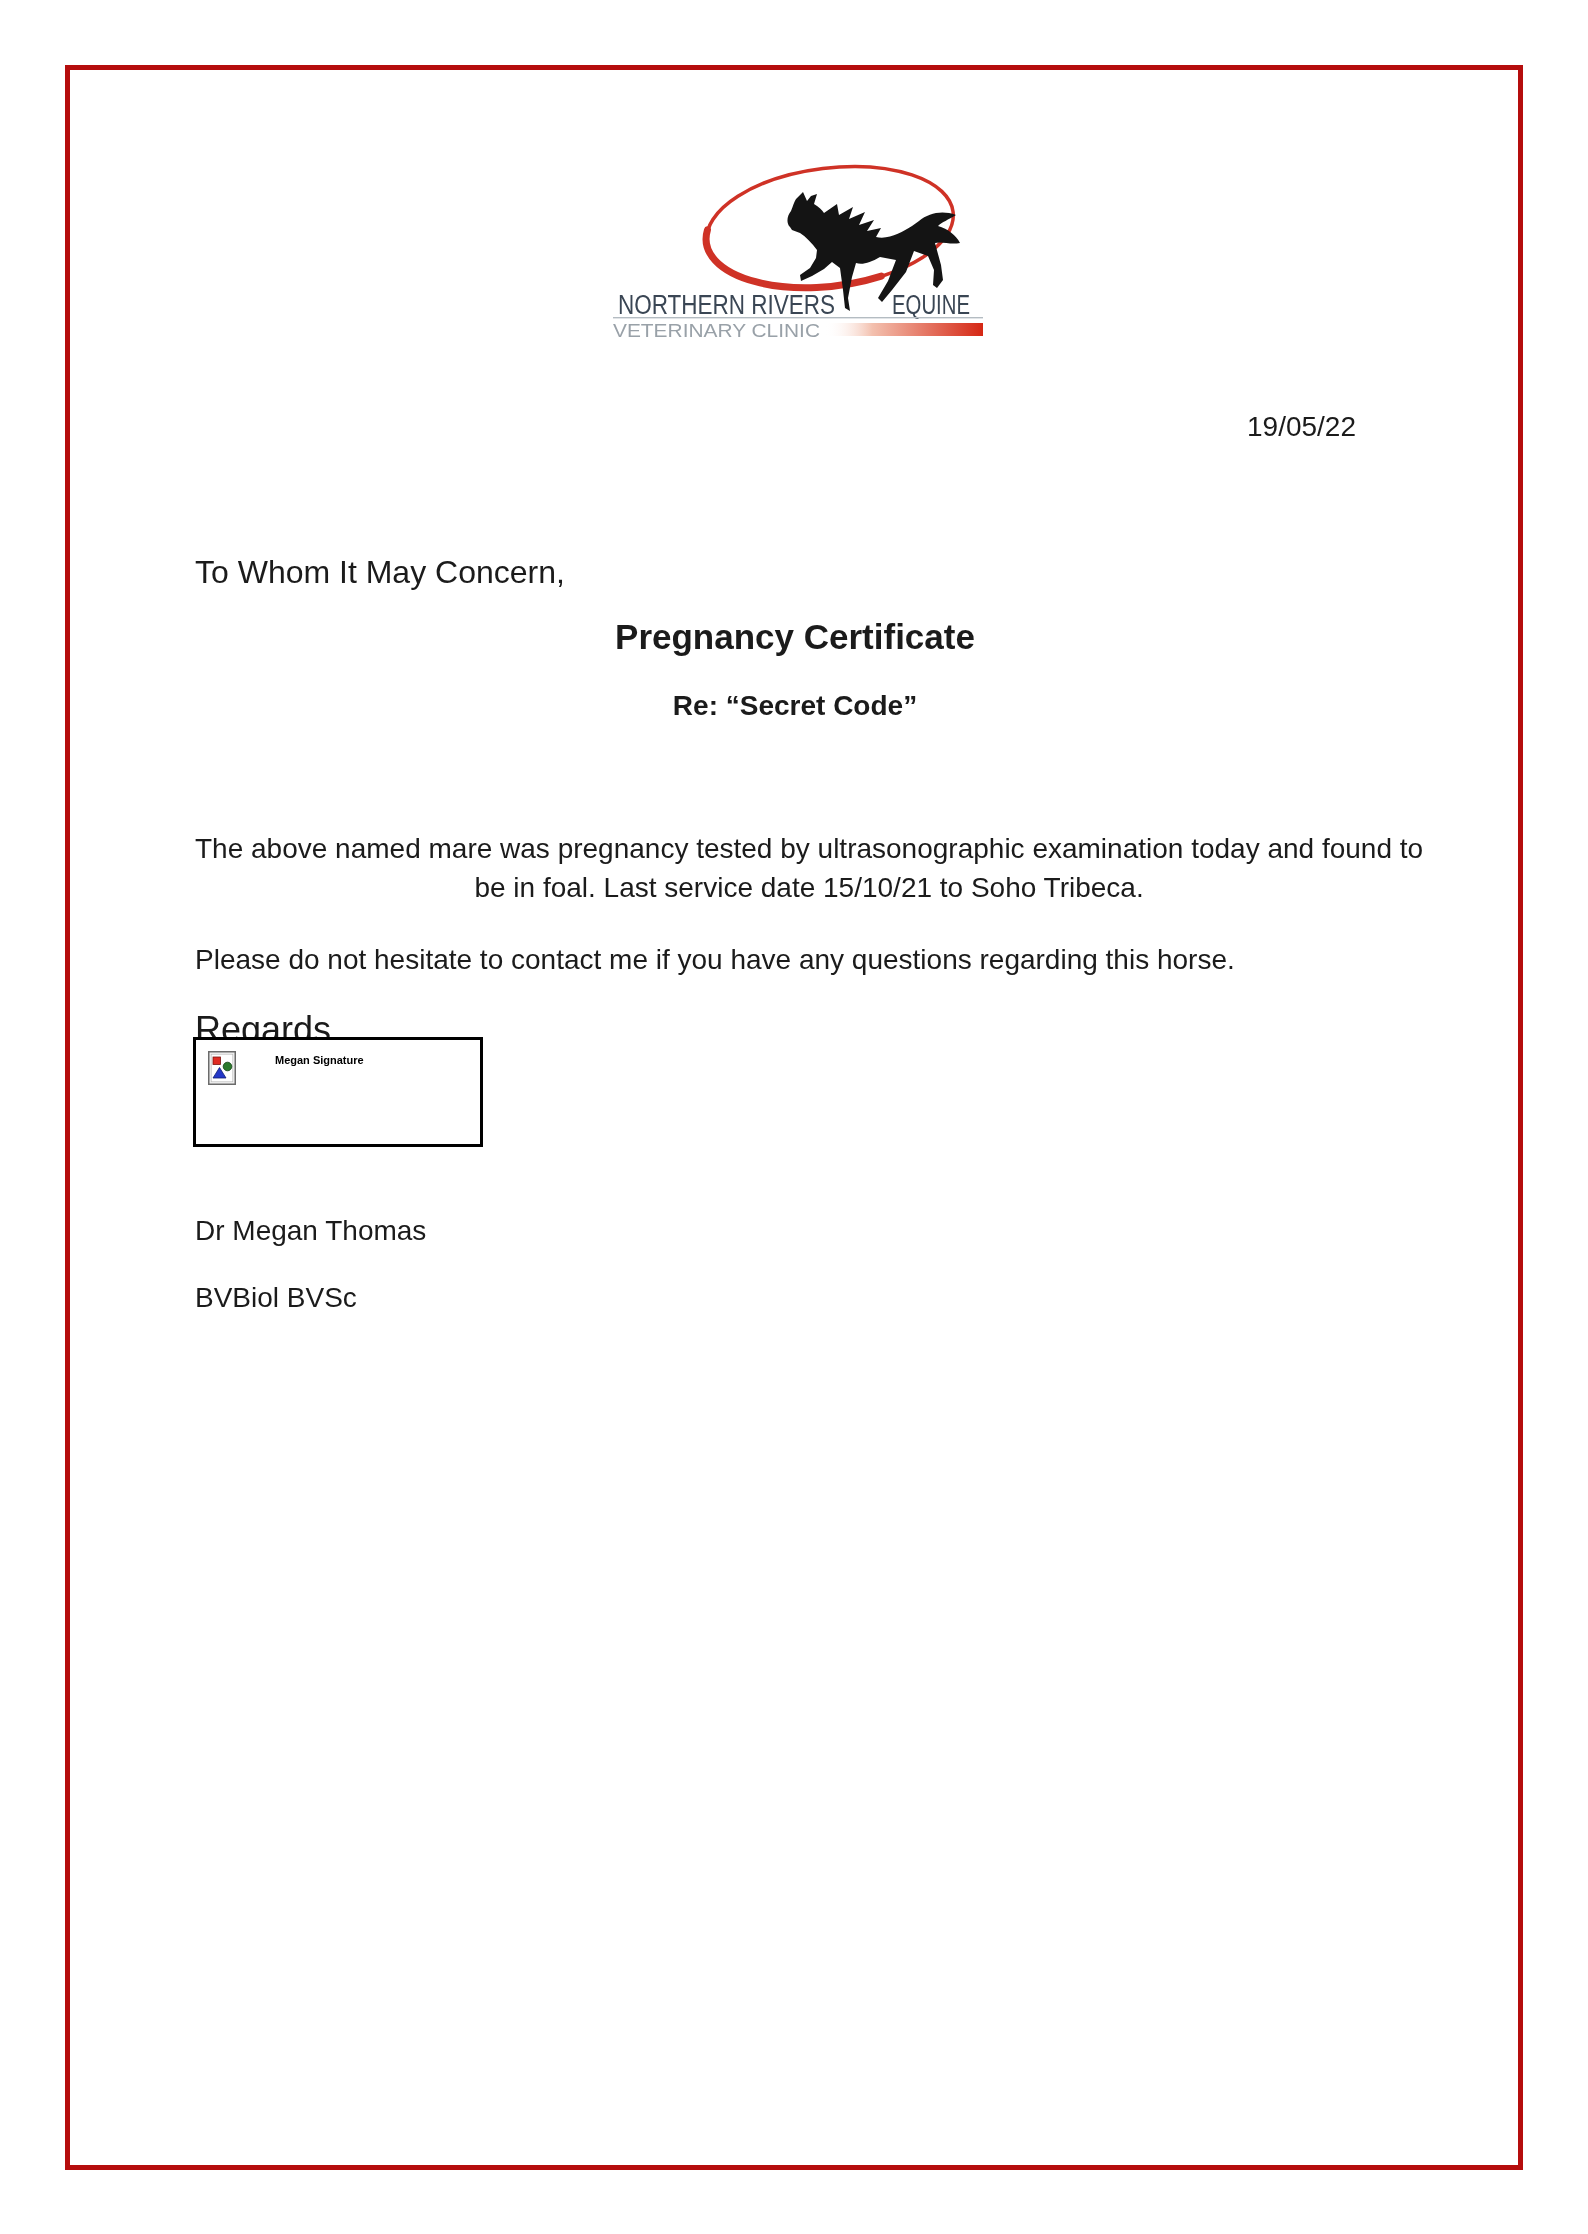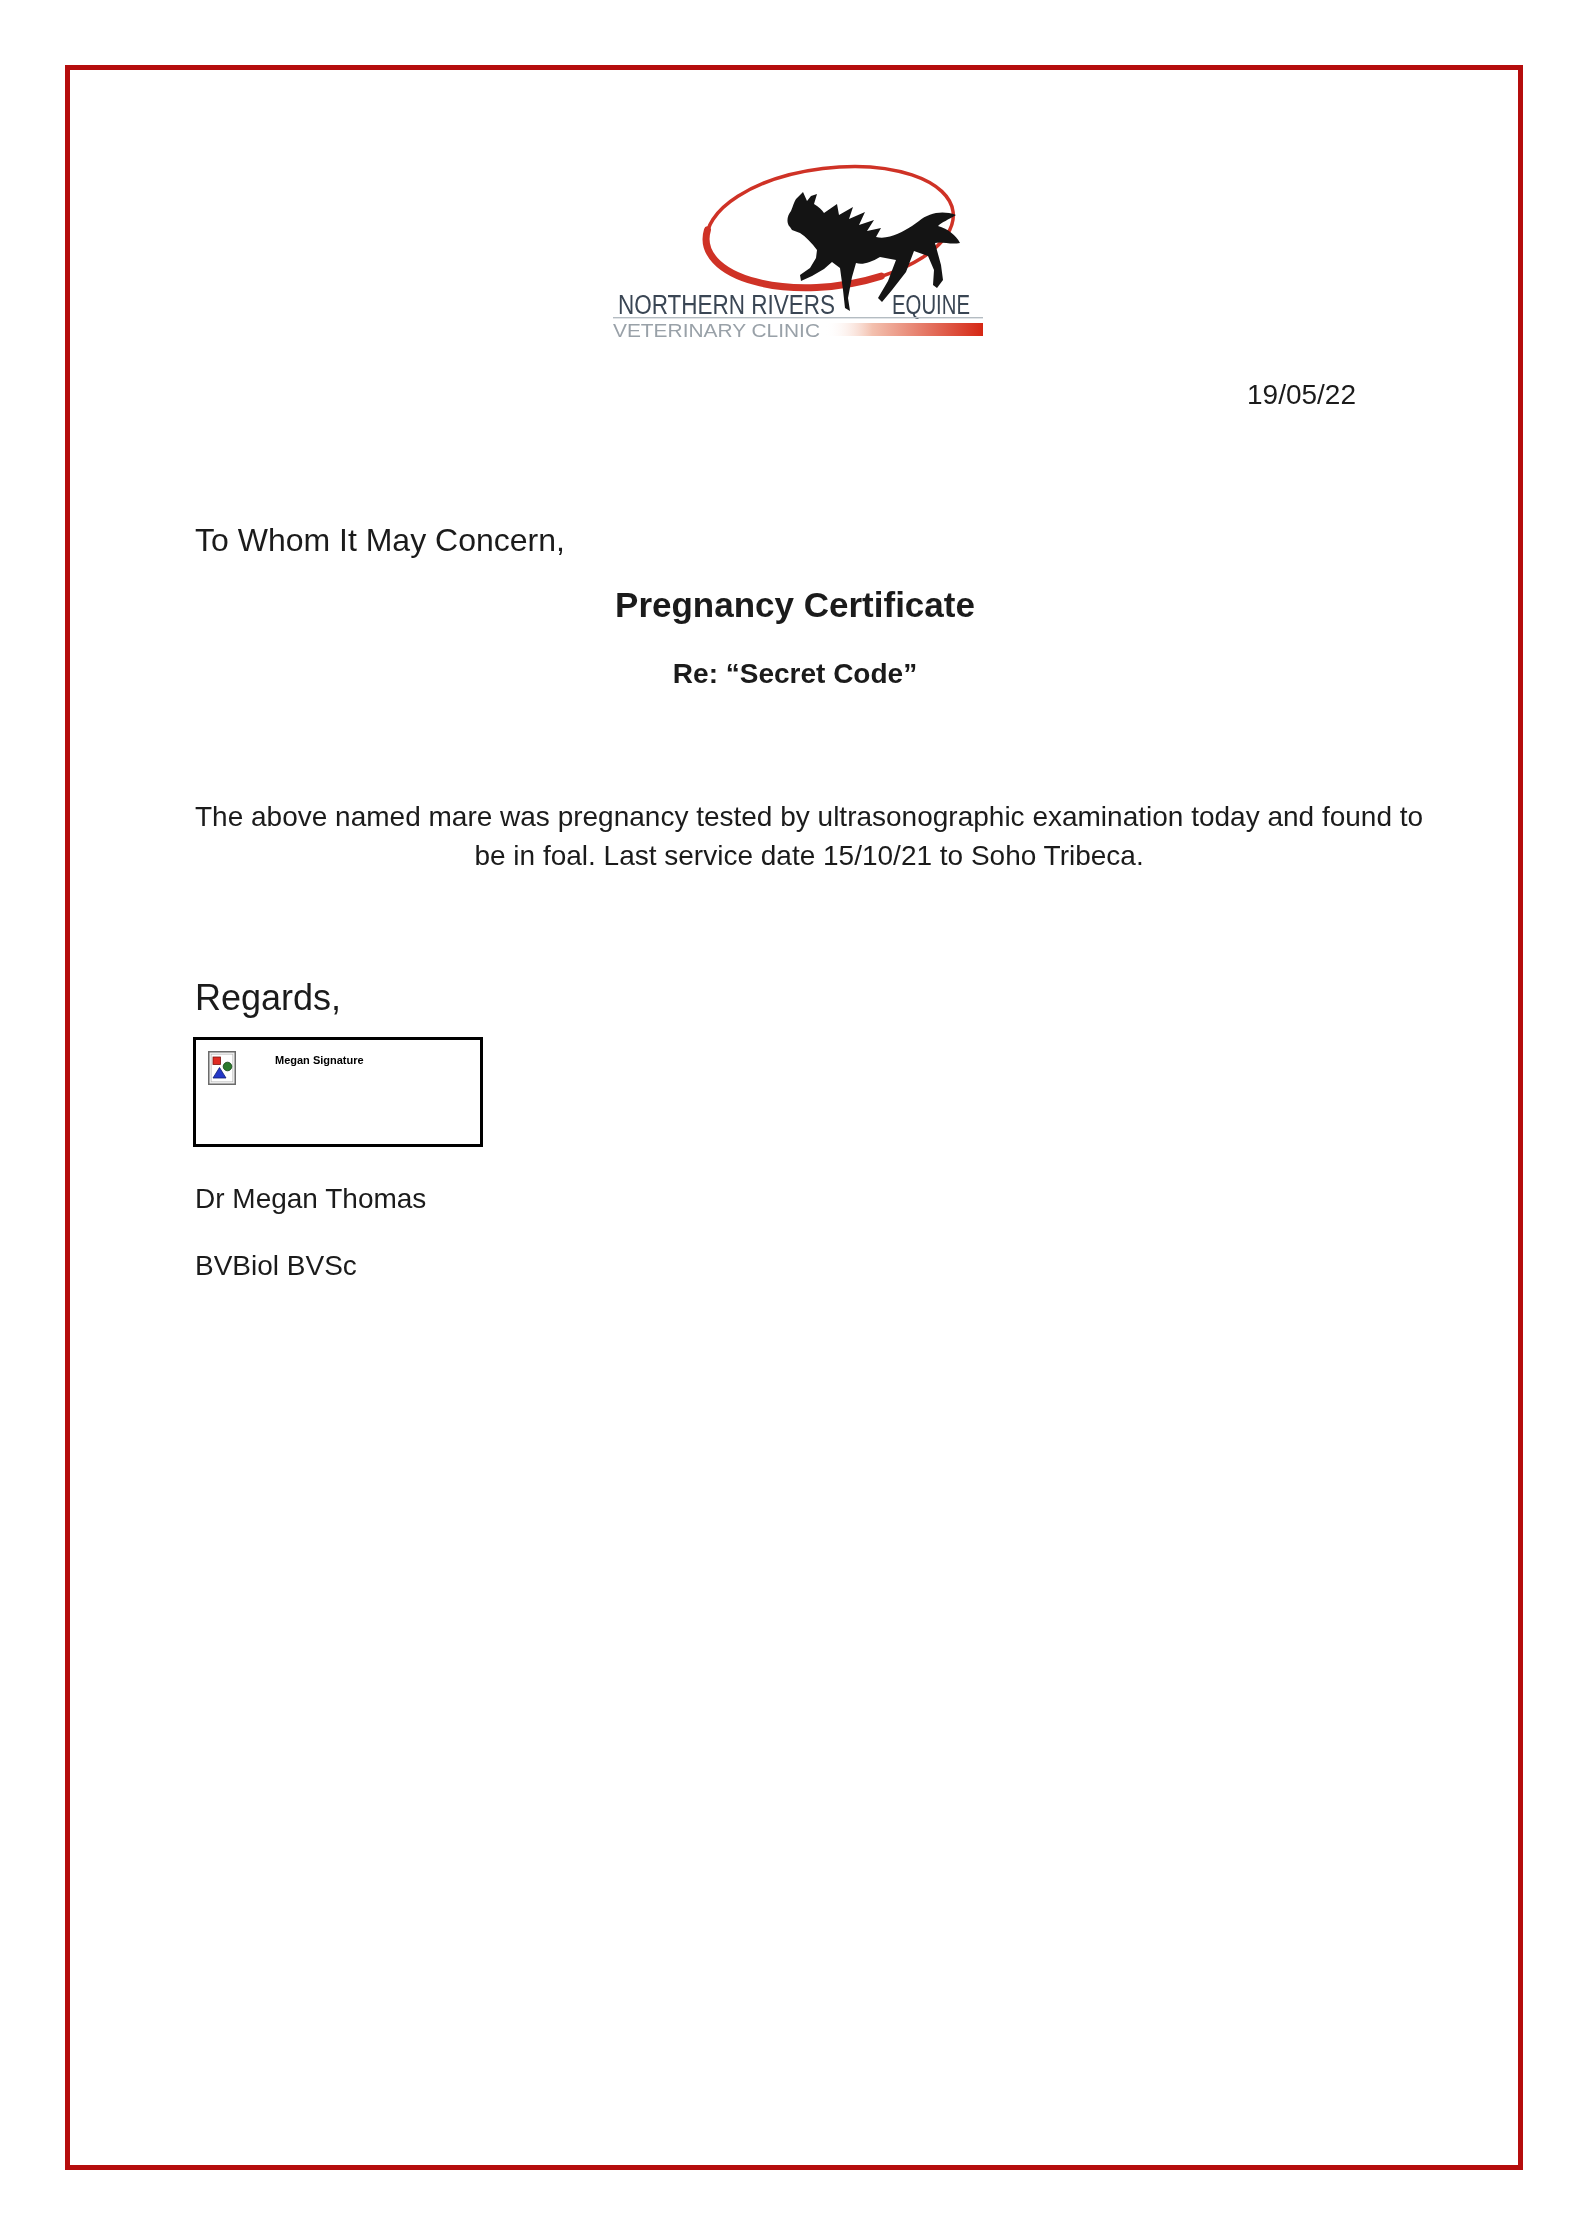--- a/index.html
+++ b/index.html
@@ -6,21 +6,21 @@
   body{
     width:1588px;height:2234px;position:relative;
     font-family:"Liberation Sans", sans-serif;
     color:#1b1b1b;
   }
   .page{position:absolute;left:0;top:0;width:1588px;height:2234px;background:#ffffff;}
   .page-border{
     position:absolute;left:65px;top:65px;width:1458px;height:2105px;
     border:5px solid #b50d0d;box-sizing:border-box;pointer-events:none;
   }
-  .abs{position:absolute;white-space:nowrap;}
+  .abs{position:absolute;white-space:nowrap;margin-top:32px;}
   .logo{position:absolute;left:605px;top:153px;width:385px;height:192px;}
   .date{left:1247px;top:379px;font-size:28px;}
   .salutation{left:195px;top:522px;font-size:32px;}
   .title{
     left:195px;top:585px;width:1200px;text-align:center;
     font-size:35px;font-weight:bold;
   }
   .subject{
     left:195px;top:658px;width:1200px;text-align:center;
     font-size:28px;font-weight:bold;
@@ -87,20 +87,21 @@
 
   <div class="abs title">Pregnancy Certificate</div>
 
   <div class="abs subject">Re: “Secret Code”</div>
 
   <div class="abs para p1">
     <div>The above named mare was pregnancy tested by ultrasonographic examination today and found to</div>
     <div>be in foal. Last service date 15/10/21 to Soho Tribeca.</div>
   </div>
 
+  <div class="abs para p2">Please do not hesitate to contact me if you have any questions regarding this horse.</div>
 
   <div class="abs regards">Regards,</div>
 
   <div class="sig-box">
     <svg class="sig-icon" viewBox="0 0 28 34">
       <rect x="0.75" y="0.75" width="26.5" height="32.5" fill="#efefef" stroke="#6b6b6b" stroke-width="1.5"></rect>
       <rect x="3.2" y="3.2" width="21.6" height="27.6" fill="#ffffff" stroke="#b5b5b5" stroke-width="0.6"></rect>
       <rect x="5" y="6" width="7.5" height="7.5" fill="#e02b22" stroke="#7a1410" stroke-width="0.8"></rect>
       <circle cx="19.5" cy="15.5" r="4.3" fill="#2c7a2c" stroke="#0f3d12" stroke-width="0.8"></circle>
       <polygon points="5,27 11.5,16.5 18,27" fill="#2438c8" stroke="#101f70" stroke-width="0.8"></polygon>

